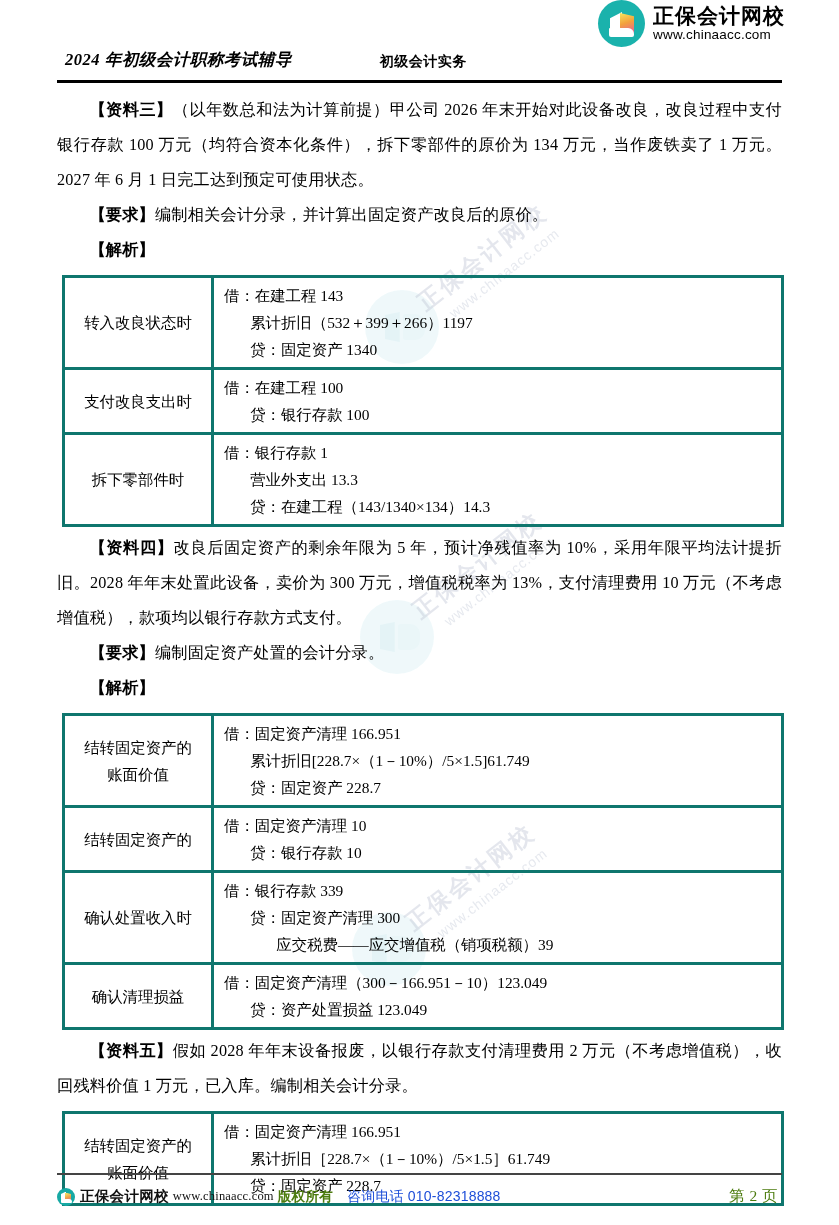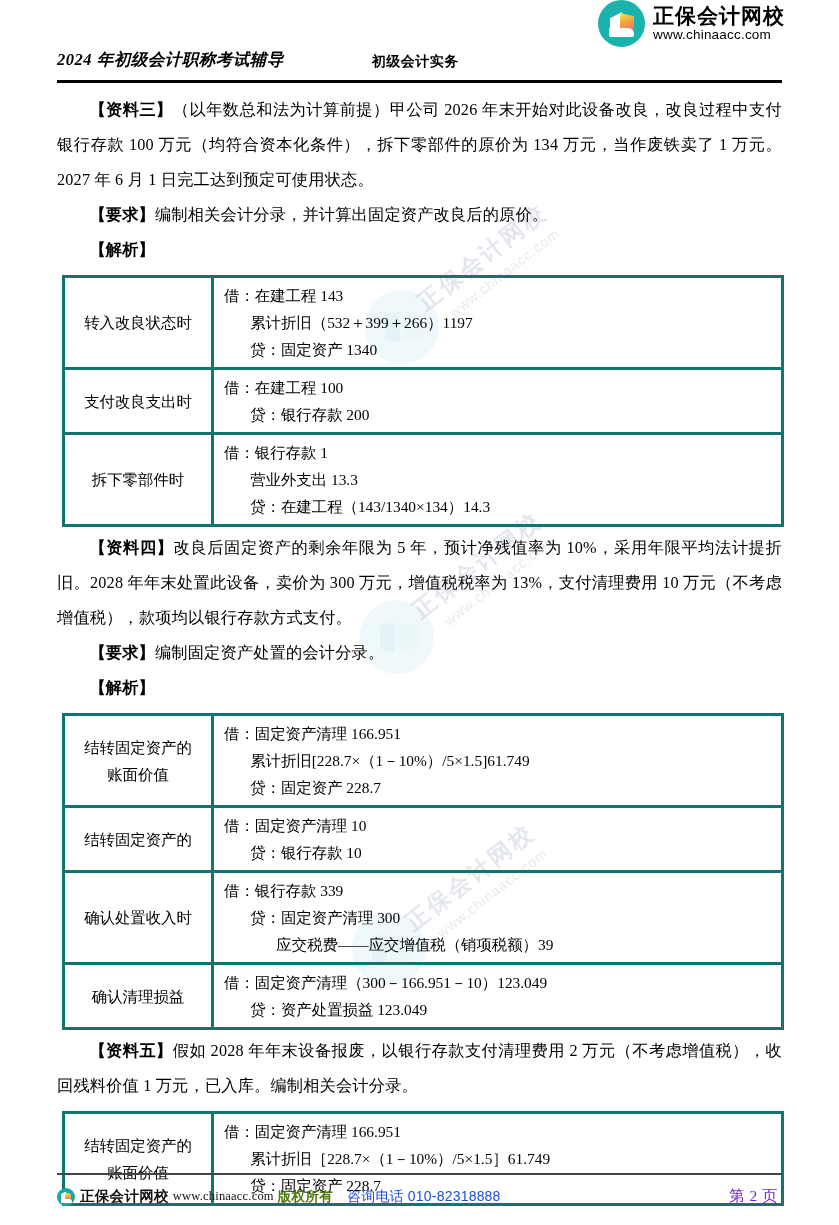--- a/index.html
+++ b/index.html
@@ -91,20 +91,21 @@
     height: 75px;
     position: relative;
   }
   .hdr-title {
     font-weight: bold;
     font-style: italic;
     font-size: 16.5px;
     letter-spacing: .5px;
     white-space: nowrap;
     padding-bottom: 4px;
+    margin-left: 8px;
   }
   .hdr-subtitle {
     font-weight: bold;
     font-size: 14px;
     letter-spacing: .5px;
     white-space: nowrap;
     padding-bottom: 4px;
     margin-left: 88px;
   }
   .brand {
@@ -279,21 +280,21 @@
     font-family: "Liberation Sans", sans-serif;
     font-weight: normal;
     font-size: 14px;
     color: #1d4ed8;
     margin-left: 14px;
     letter-spacing: .2px;
   }
   .ftr-page {
     margin-left: auto;
     font-size: 15.5px;
-    color: #6d28d9;
+    color: #4d7c0f;
     letter-spacing: .5px;
     padding-right: 4px;
   }
 </style>
 </head>
 <body>
 
 <div id="page">
 
   <div class="watermark-layer">
@@ -359,21 +360,21 @@
           <td class="v">
             <span class="ln">借：在建工程 143</span>
             <span class="ln ind1">累计折旧（532＋399＋266）1197</span>
             <span class="ln ind1">贷：固定资产 1340</span>
           </td>
         </tr>
         <tr>
           <td class="k">支付改良支出时</td>
           <td class="v">
             <span class="ln">借：在建工程 100</span>
-            <span class="ln ind1">贷：银行存款 200</span>
+            <span class="ln ind1">贷：银行存款 100</span>
           </td>
         </tr>
         <tr>
           <td class="k">拆下零部件时</td>
           <td class="v">
             <span class="ln">借：银行存款 1</span>
             <span class="ln ind1">营业外支出  13.3</span>
             <span class="ln ind1">贷：在建工程（143/1340×134）14.3</span>
           </td>
         </tr>

